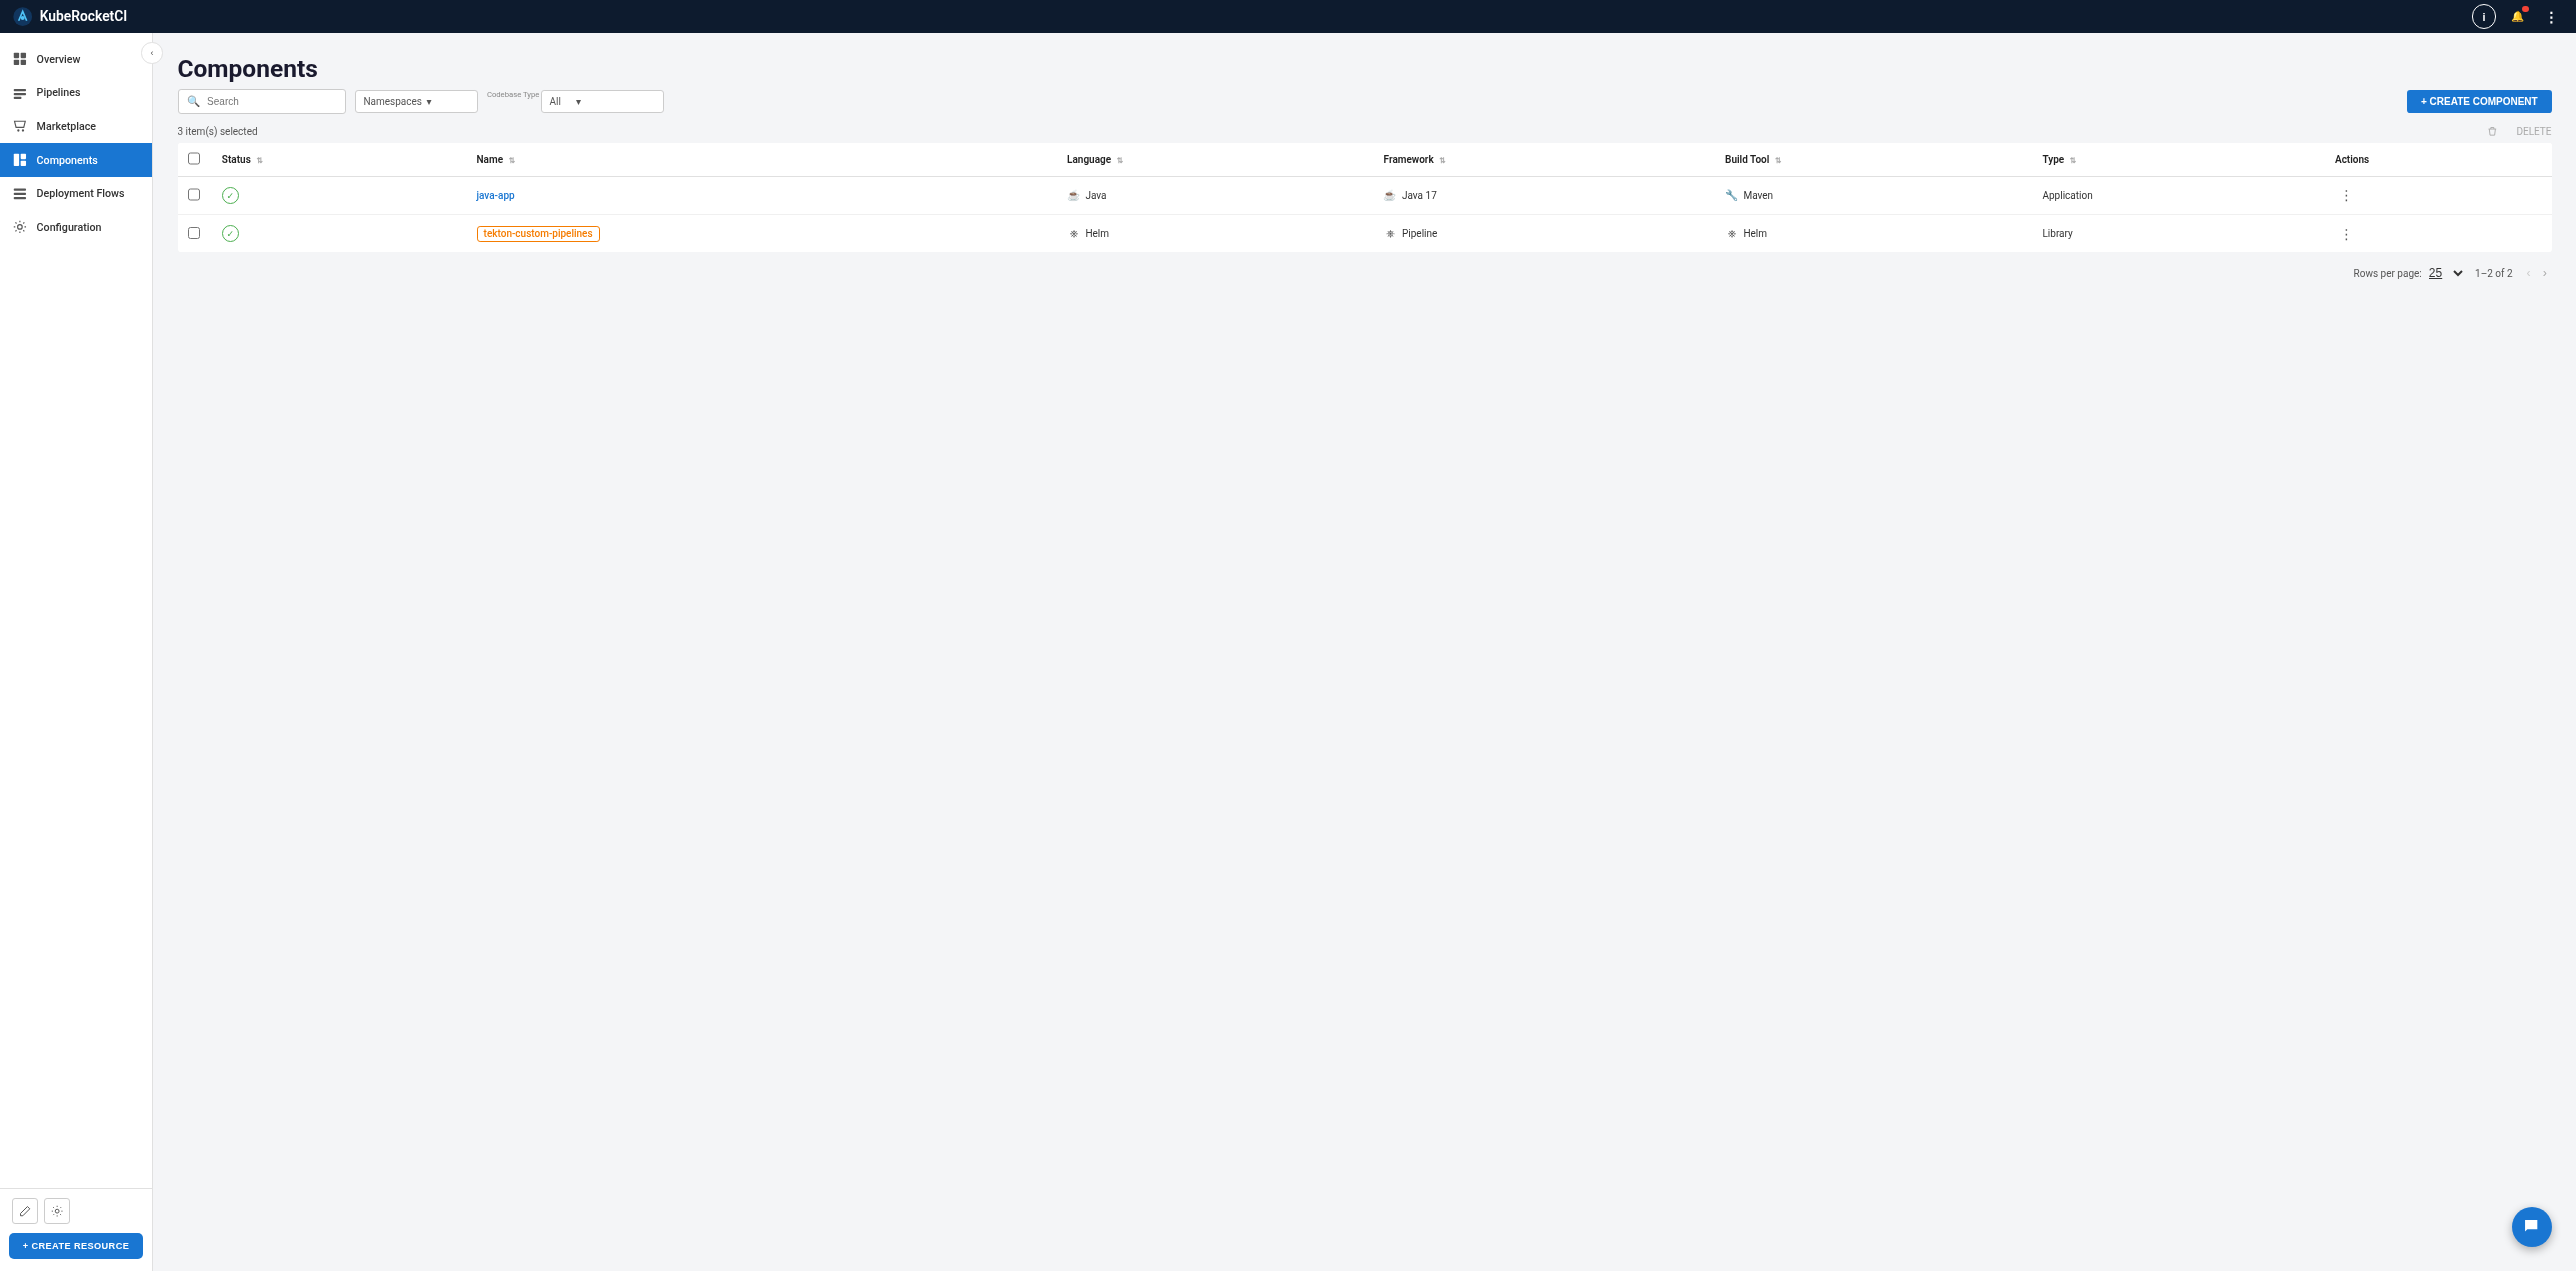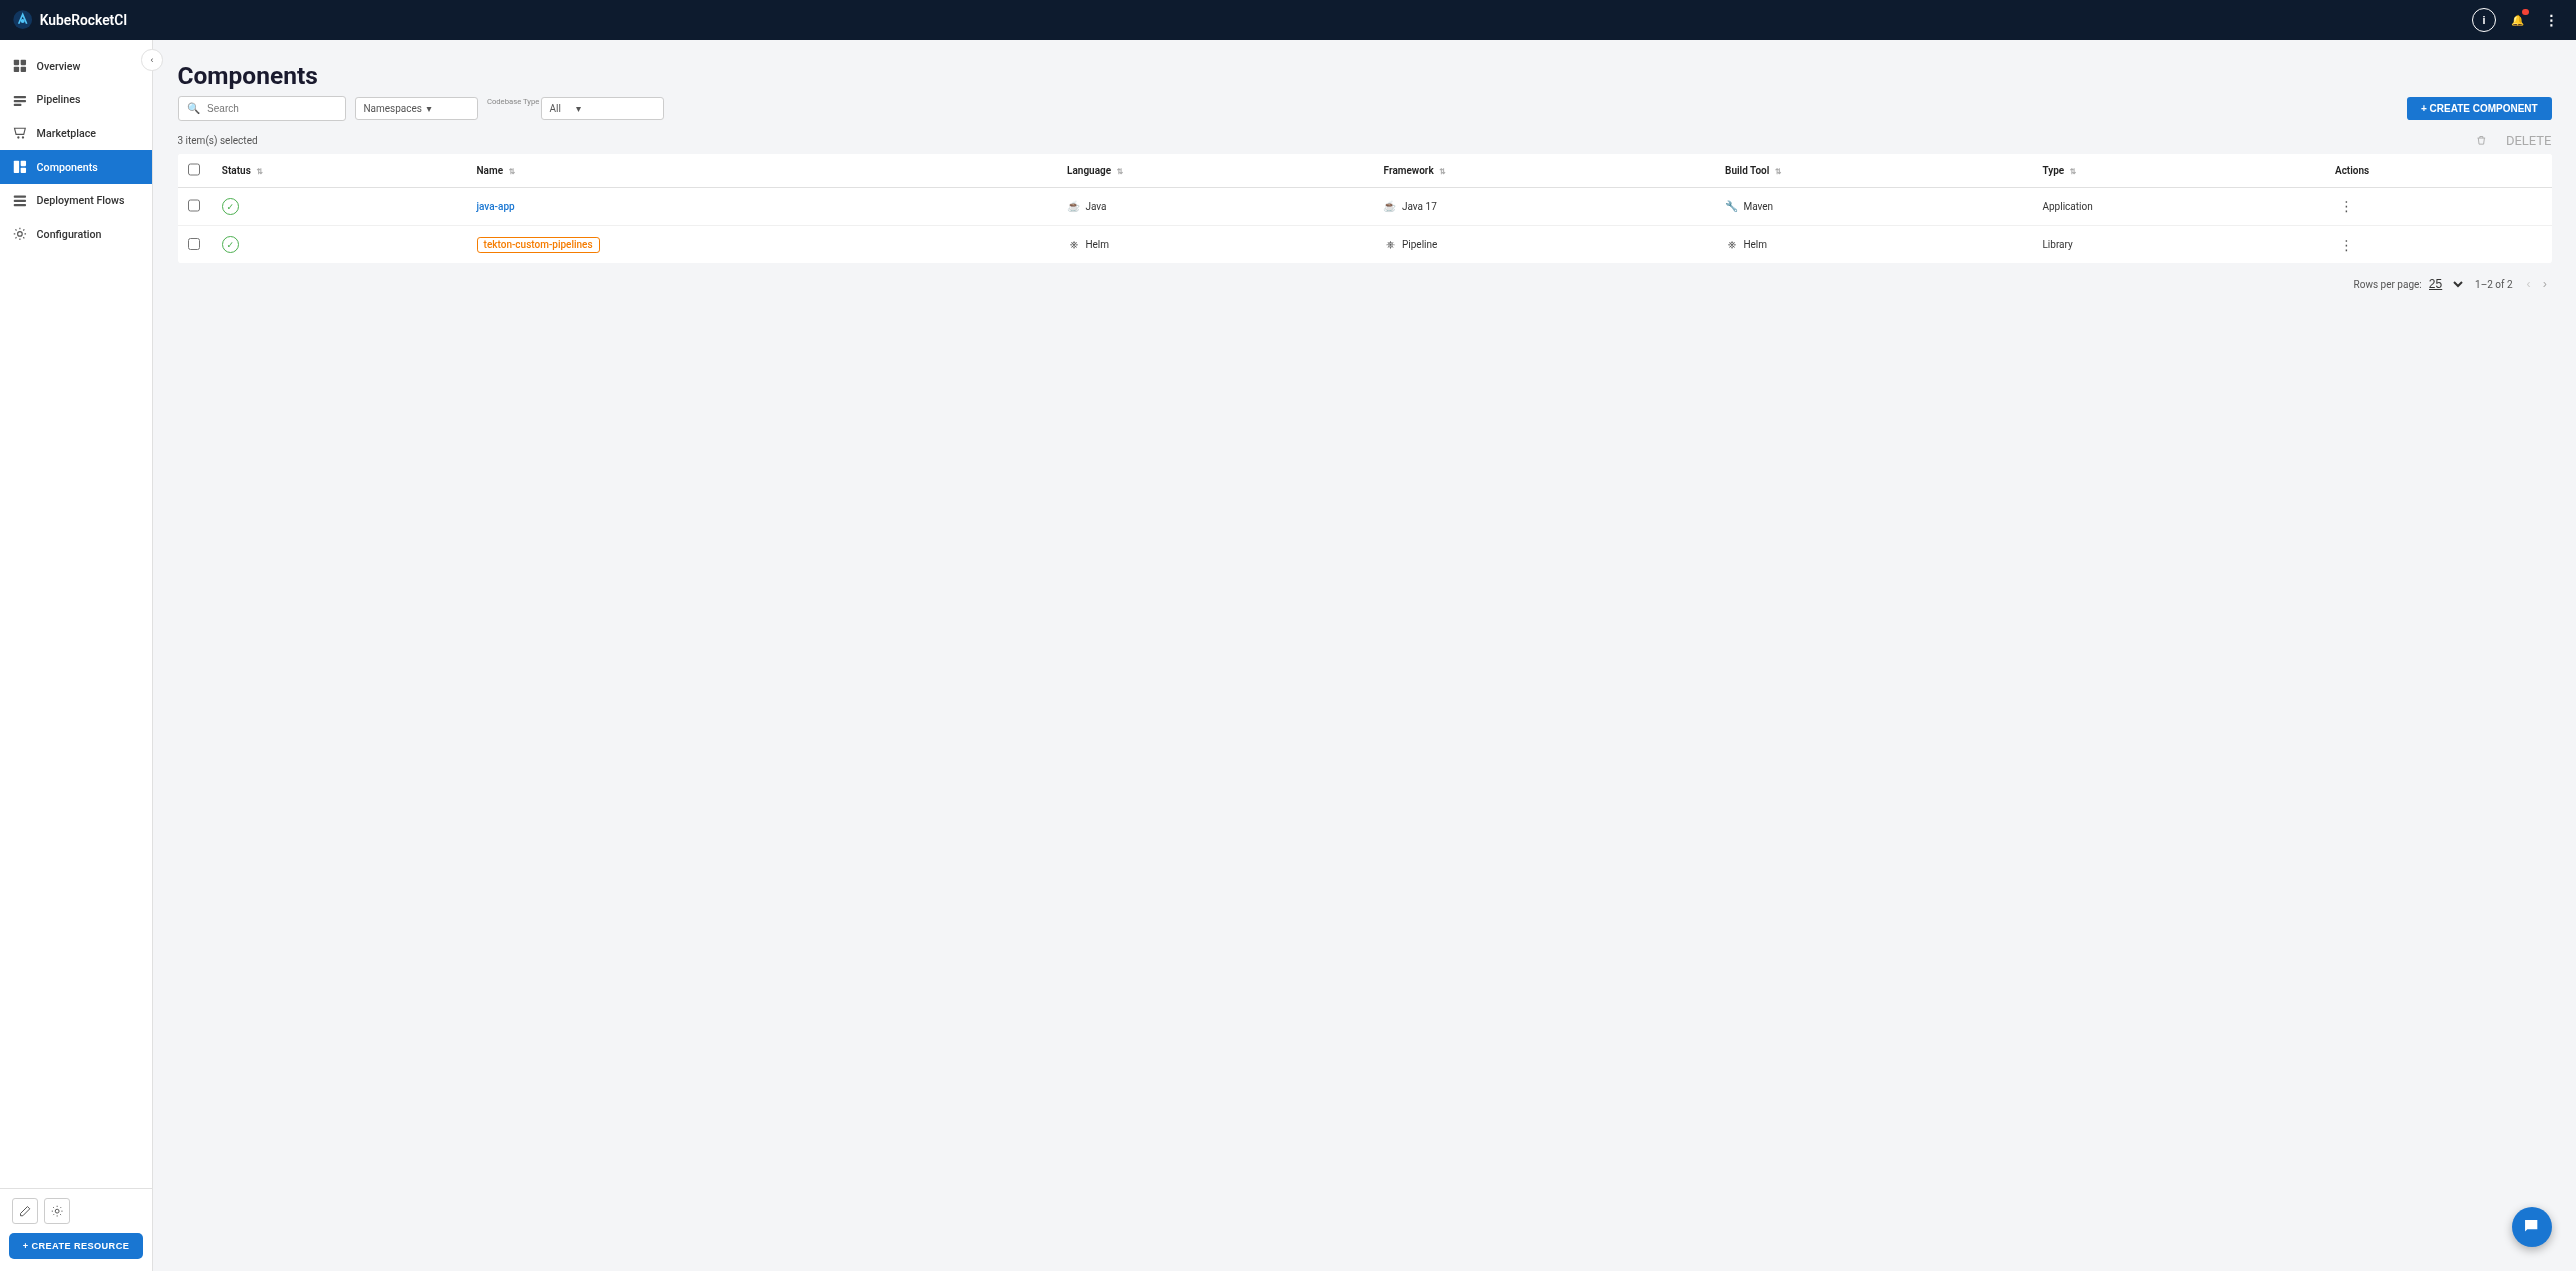--- a/index.html
+++ b/index.html
@@ -1,21 +1,21 @@
 <!DOCTYPE html>
 <html style="font-size:12.3px"><head>
   <meta charset="utf-8">
   <style>
     * { box-sizing: border-box; margin: 0; padding: 0; }
     body { font-family: 'Roboto', Arial, sans-serif; background: #f4f5f7; display: flex; flex-direction: column; height: 100vh; overflow: hidden; }
 
     
     .topnav {
       background: #0d1b2e;
-      height: 40px;
+      height: 33px;
       display: flex;
       align-items: center;
       padding: 0 12.3px;
       flex-shrink: 0;
       z-index: 100;
     }
     .topnav-logo {
       display: flex;
       align-items: center;
       gap: 6.1px;
@@ -246,21 +246,21 @@
       align-items: center;
       justify-content: space-between;
       margin-bottom: 6.1px;
     }
     .selected-count { font-size: 10px; color: #555; }
     .delete-btn {
       display: flex;
       align-items: center;
       gap: 19px;
       color: #aaa;
-      font-size: 13px;
+      font-size: 10px;
       cursor: pointer;
     }
 
     
     .data-table {
       width: 100%;
       border-collapse: collapse;
       background: #fff;
       border-radius: 3.1px;
       overflow: hidden;

